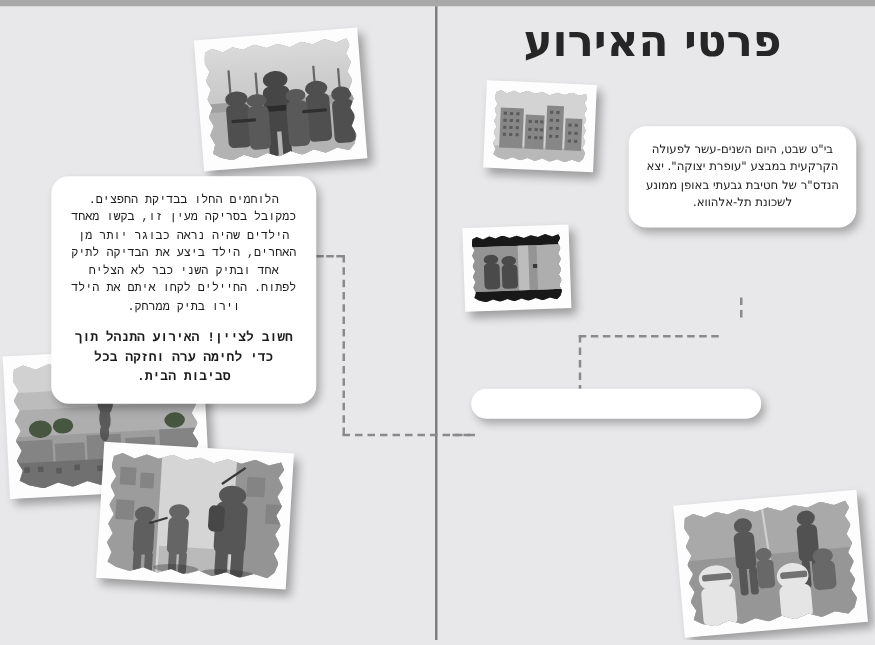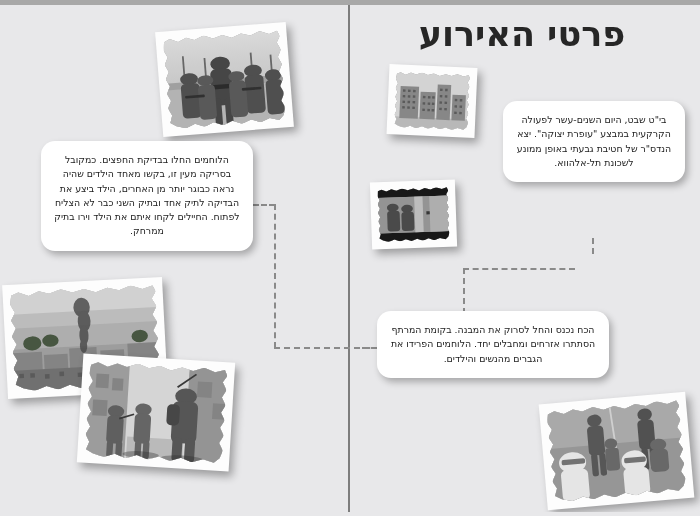--- a/index.html
+++ b/index.html
@@ -76,21 +76,21 @@
     margin: 0;
   }
   .bubble p + p { margin-top: 9px; }
   .bubble p.bold {
     font-weight: bold;
     font-size: 10.4px;
     line-height: 1.5;
     margin-top: 11px;
   }
 
-  #bubble-left  { left: 41px;  top: 141px; width: 212px; }
+  #bubble-left  { left: 41px;  top: 141px; width: 212px; font-family: Liberation Mono, monospace; }
   #bubble-top-right { left: 503px; top: 101px; width: 182px; }
   #bubble-bottom-right { left: 377px; top: 311px; width: 232px; }
 
   
   .conn {
     position: absolute;
     z-index: 10;
   }
   .conn-h {
     border-top: 2px dashed #8a8a8a;
@@ -429,23 +429,23 @@
           <rect x="81" y="62" width="24" height="6" rx="2"></rect>
         </g>
         <rect width="147" height="106" fill="#000" opacity="0.04"></rect>
       </svg>
     </div>
     <span class="sr">לוחמים ועצורים</span>
   </div>
 
   <div class="bubble" id="bubble-left">
     <p>הלוחמים החלו בבדיקת החפצים. כמקובל בסריקה מעין זו, בקשו מאחד הילדים שהיה נראה כבוגר יותר מן האחרים, הילד ביצע את הבדיקה לתיק אחד ובתיק השני כבר לא הצליח לפתוח. החיילים לקחו איתם את הילד וירו בתיק ממרחק.</p>
+    <p class="bold">חשוב לציין! האירוע התנהל תוך כדי לחימה ערה וחזקה בכל סביבות הבית.</p>
   </div>
 
   <div class="bubble" id="bubble-top-right">
     <p>בי"ט שבט, היום השנים-עשר לפעולה הקרקעית במבצע "עופרת יצוקה". יצא הנדס"ר של חטיבת גבעתי באופן ממונע לשכונת תל-אלהווא.</p>
   </div>
 
   <div class="bubble" id="bubble-bottom-right">
-    <p>הכח נכנס והחל לסרוק את המבנה. בקומת המרתף הסתתרו  אזרחים ומחבלים יחד. הלוחמים הפרידו את הגברים מהנשים והילדים.</p>
   </div>
 
 </div>
 
 </body></html>

